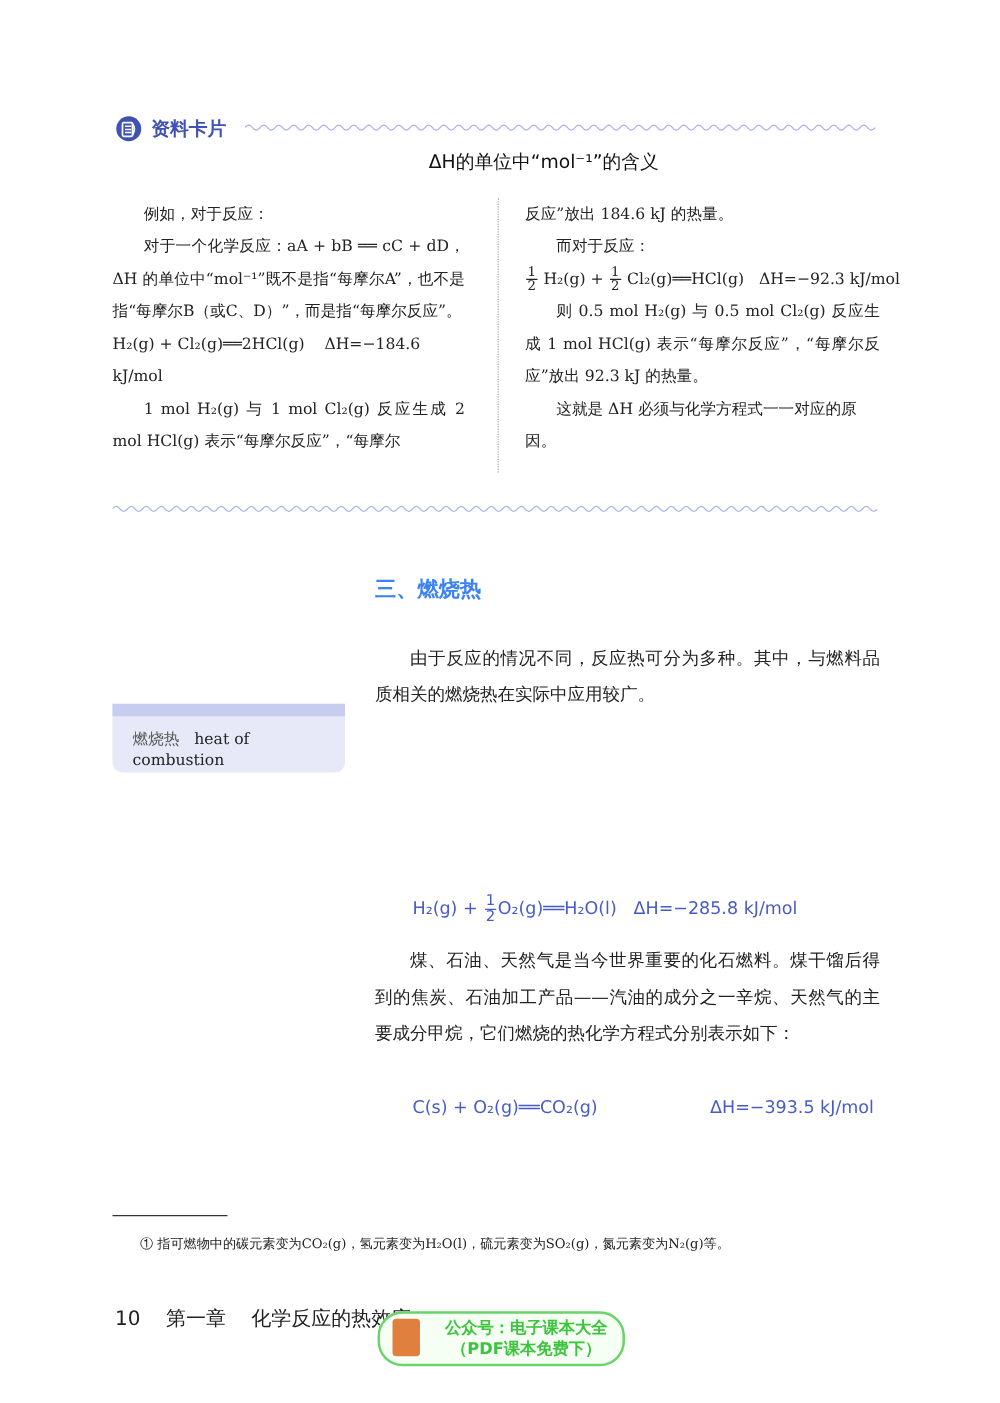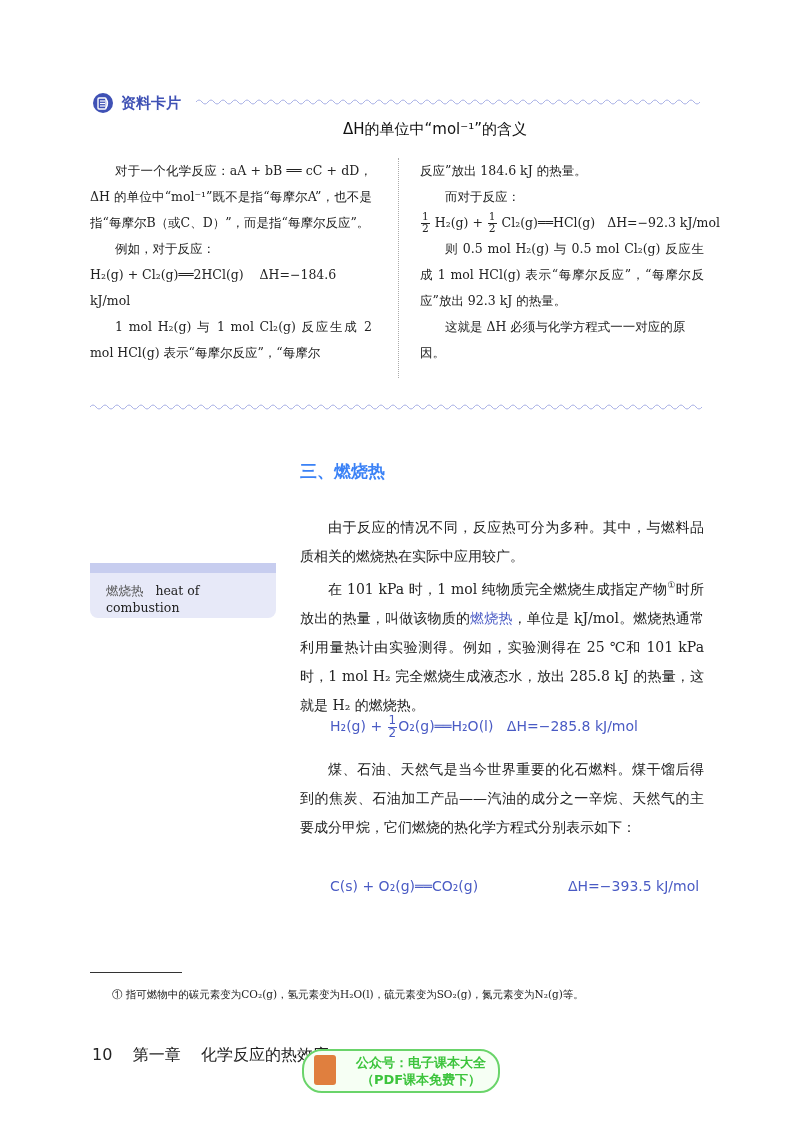--- a/index.html
+++ b/index.html
@@ -48,22 +48,22 @@
     <line x1="8" y1="11.5" x2="13" y2="11.5" stroke="#fff" stroke-width="1.2"></line>
     <line x1="8" y1="14" x2="13" y2="14" stroke="#fff" stroke-width="1.2"></line>
     <path d="M14 7 Q17 11 14 16" stroke="#fff" stroke-width="1.4" fill="none"></path>
   </svg>
   <span class="card-label">资料卡片</span>
 </div>
 
 <div class="abs card-title">ΔH的单位中“mol⁻¹”的含义</div>
 
 <div class="abs col" style="left:90px; top:158px; width:282px;">
+  <p class="ind">例如，对于反应：</p>
   <p class="ind" style="text-align:justify;">对于一个化学反应：aA + bB ══ cC + dD，ΔH 的单位中“mol⁻¹”既不是指“每摩尔A”，也不是指“每摩尔B（或C、D）”，而是指“每摩尔反应”。</p>
-  <p class="ind">例如，对于反应：</p>
   <p>
     <span>H₂(g) + Cl₂(g)══2HCl(g)</span>&nbsp;&nbsp;&nbsp;
     <span>ΔH=−184.6 kJ/mol</span>
   </p>
   <p class="ind" style="text-align:justify;">1 mol H₂(g) 与 1 mol Cl₂(g) 反应生成 2 mol HCl(g) 表示“每摩尔反应”，“每摩尔</p>
 </div>
 
 <div class="abs vsep"></div>
 
 <div class="abs col" style="left:420px; top:158px; width:284px;">
@@ -95,23 +95,20 @@
 <div class="abs term-box">
   <div class="bar"></div>
   <div class="txt">
     <span style="color:#555;">燃烧热</span>&nbsp;&nbsp;
     <span>heat of combustion</span>
   </div>
 </div>
 
 <div class="abs main" style="top:513px;">
   <p class="ind" style="text-align:justify;">由于反应的情况不同，反应热可分为多种。其中，与燃料品质相关的燃烧热在实际中应用较广。</p>
-  <p class="ind" style="text-align:justify;">
-    <span>在 101 kPa 时，1 mol 纯物质完全燃烧生成指定产物</span><sup>①</sup><span>时所放出的热量，叫做该物质的</span><span class="blue">燃烧热</span><span>，单位是 kJ/mol。燃烧热通常利用量热计由实验测得。例如，实验测得在 25 ℃和 101 kPa 时，1 mol H₂ 完全燃烧生成液态水，放出 285.8 kJ 的热量，这就是 H₂ 的燃烧热。</span>
-  </p>
 </div>
 
 <div class="abs eq" style="left:330px; top:715px; white-space:nowrap;">
   <span>H₂(g) +</span>
   <span class="frac">
       <span>1</span>
       <span>2</span>
     </span><span>O₂(g)══H₂O(l)</span>&nbsp;&nbsp;
   <span>ΔH=−285.8 kJ/mol</span>
 </div>

